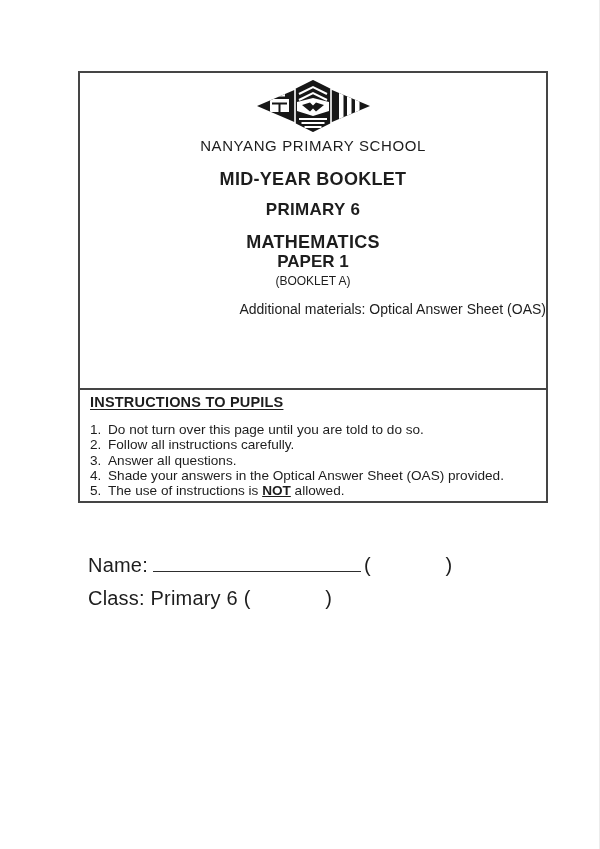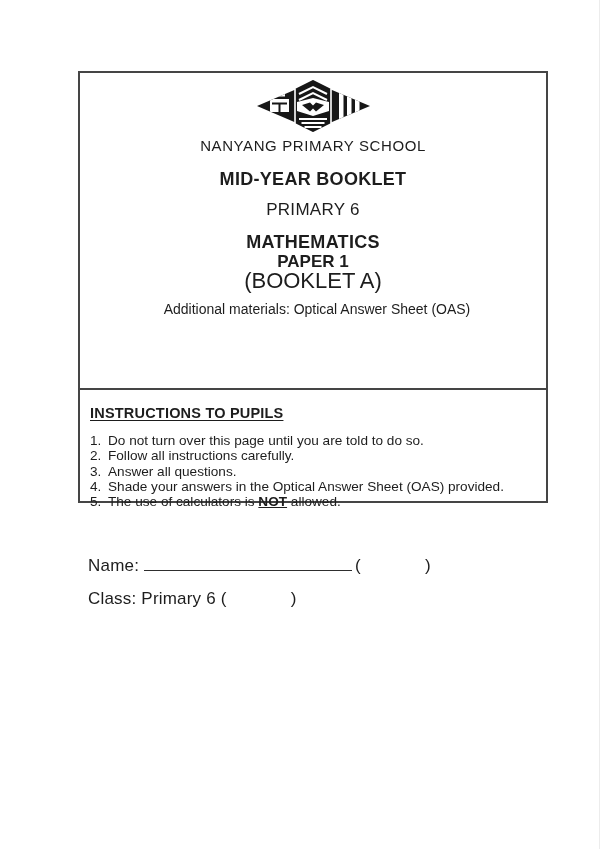--- a/index.html
+++ b/index.html
@@ -22,47 +22,47 @@
   }
   .header-box {
     left: 78px; top: 71px;
     width: 470px; height: 383px;
     text-align: center;
   }
   .logo-wrap { margin-top: 6px; height: 54px; line-height: 0; }
   .school-name { font-size: 15px; line-height: 16px; margin-top: 5px; letter-spacing: 0.6px; }
   .exam-title  { font-size: 18px; font-weight: bold; line-height: 21px; margin-top: 15px; letter-spacing: 0.3px; }
   .exam-year   { font-size: 17px; font-weight: bold; line-height: 21px; }
-  .level       { font-size: 17px; font-weight: normal; line-height: 21px; margin-top: 9px; letter-spacing: 0.3px; }
+  .level       { font-size: 17px; font-weight: bold; line-height: 21px; margin-top: 9px; letter-spacing: 0.3px; }
   .subject     { font-size: 18px; font-weight: bold; line-height: 19px; margin-top: 13px; letter-spacing: 0.3px; }
   .paper-no    { font-size: 17px; font-weight: bold; line-height: 19px; }
-  .booklet     { font-size: 22px; line-height: 20px; }
+  .booklet     { font-size: 12px; line-height: 20px; }
   .duration    { font-size: 15.5px; line-height: 18px; margin-top: 12px; }
-  .materials   { font-size: 14px; line-height: 17px; margin-top: 10px; text-align: center; padding-left: 8px; }
+  .materials   { font-size: 14px; line-height: 17px; margin-top: 10px; text-align: right; padding-left: 8px; }
 
   .instructions-box {
     left: 78px; top: 388px;
     width: 470px; height: 115px;
-    padding: 16px 10px;
+    padding: 5px 10px;
   }
   .instr-heading {
     font-size: 14.5px; font-weight: bold; line-height: 15px;
     text-decoration: underline;
     text-underline-offset: 2px;
     letter-spacing: 0.2px;
   }
   .instr-list { list-style: none; margin: 12px 0 0 0; padding: 0; }
   .instr-item { display: flex; font-size: 13.6px; line-height: 15.3px; }
   .instr-item .num { width: 18px; flex: 0 0 18px; }
   .instr-item .txt { flex: 1; }
   .emph { font-weight: bold; text-decoration: underline; }
 
   .name-row, .class-row {
     position: absolute; left: 88px;
-    font-size: 17px; line-height: 17px; letter-spacing: 0.2px;
+    font-size: 20px; line-height: 17px; letter-spacing: 0.2px;
     white-space: pre;
   }
   .name-row  { top: 557px; }
   .class-row { top: 590px; }
   .write-line {
     display: inline-block;
     width: 208px; height: 12px;
     border-bottom: 1.6px solid #2e2e2e;
     margin: 0 3px 0 5px;
   }
@@ -133,21 +133,21 @@
       <li class="instr-item">
         <span class="num">3.</span>
         <span class="txt">Answer all questions.</span>
       </li>
       <li class="instr-item">
         <span class="num">4.</span>
         <span class="txt">Shade your answers in the Optical Answer Sheet (OAS) provided.</span>
       </li>
       <li class="instr-item">
         <span class="num">5.</span>
-        <span class="txt"><span>The use of calculators is </span><span class="emph">NOT</span><span> allowed.</span></span>
+        <span class="txt"><span>The use of instructions is </span><span class="emph">NOT</span><span> allowed.</span></span>
       </li>
     </ol>
   </div>
 
   <div class="name-row"><span>Name:</span><span class="write-line"></span><span class="pre">(             )</span></div>
 
   <div class="class-row"><span class="pre">Class: Primary 6 (             )</span></div>
 
 </div>
 

